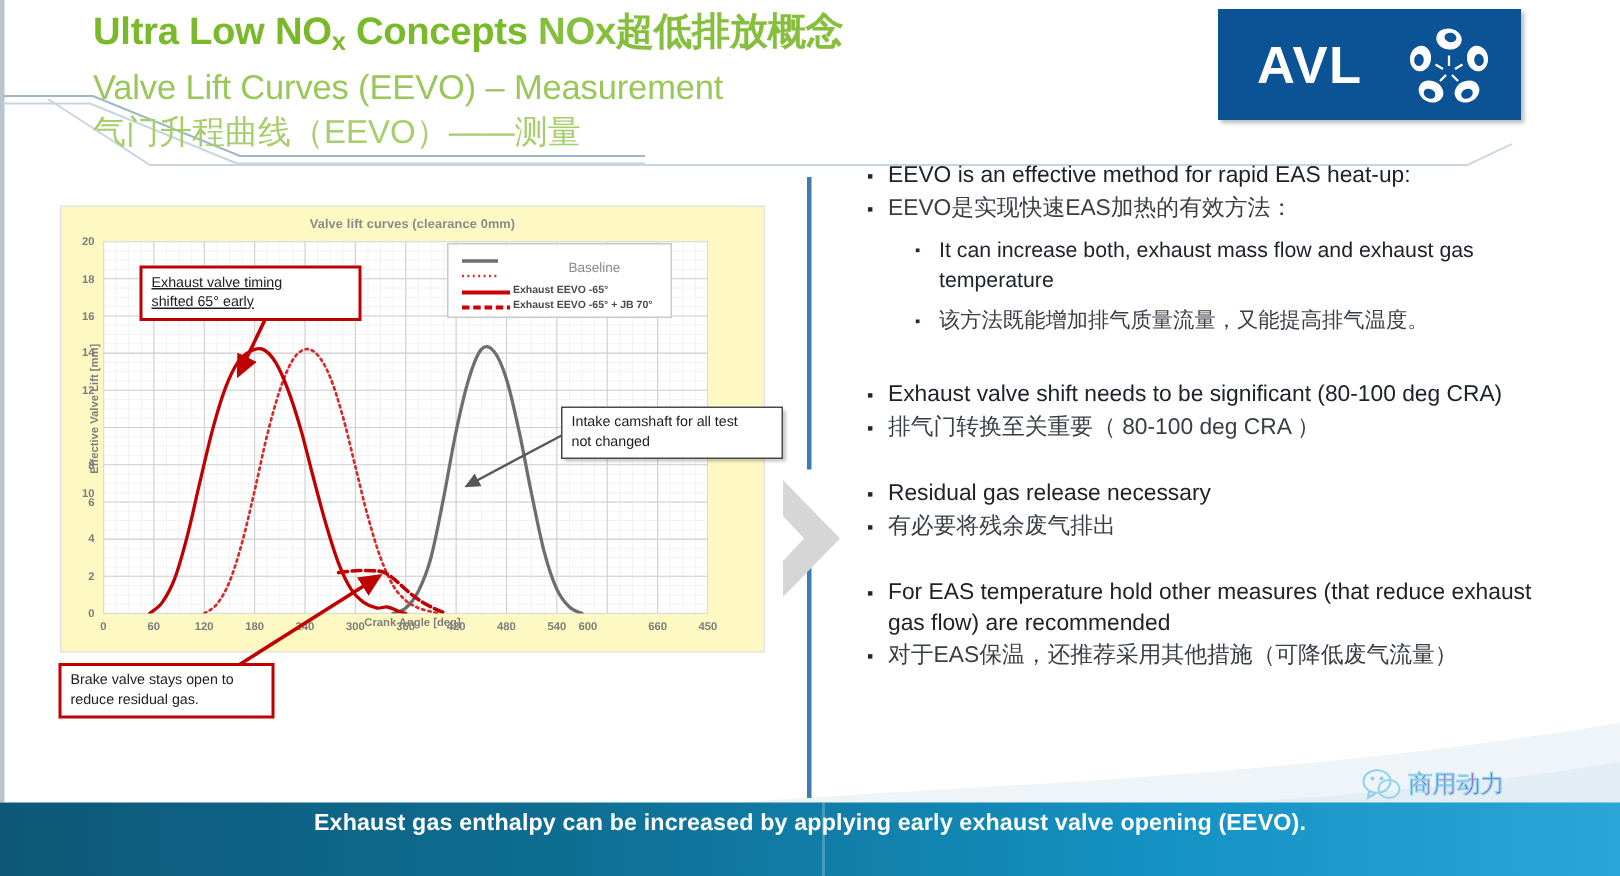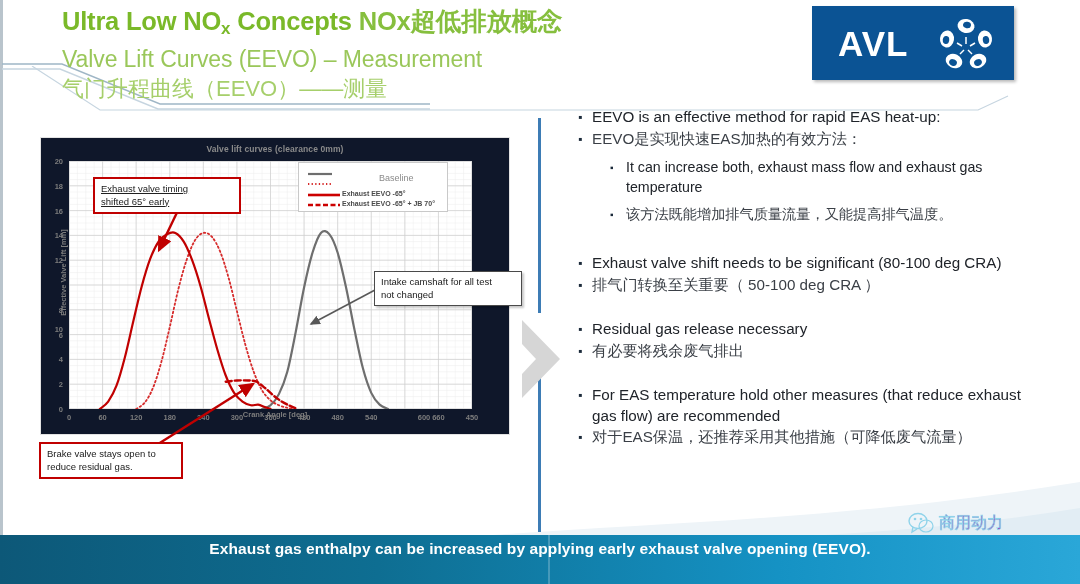--- a/index.html
+++ b/index.html
@@ -62,21 +62,21 @@
     position: absolute; left: 26px; top: 18px;
     color: #ffffff; font-size: 35px; font-weight: bold;
     letter-spacing: 1px; font-family: "Liberation Sans", sans-serif;
   }
   .avl-mark { position: absolute; right: 20px; top: 11px; }
 
   
   .chart-card {
     position: absolute; left: 40px; top: 137px;
     width: 470px; height: 298px;
-    background: #0f172a;
+    background: #fef9c3;
     border: 1px solid #e3e3e3;
   }
   .chart-title {
     position: absolute; left: 0; right: 0; top: 6px;
     text-align: center; font-size: 8.5px; font-weight: bold;
     color: #8a8a8a; letter-spacing: 0.1px;
   }
   .ylabel {
     position: absolute; left: -48px; top: 130px;
     width: 140px; text-align: center;
@@ -263,21 +263,21 @@
         <div class="xtick" style="left: 28px; top: 275px;">0</div>
         <div class="xtick" style="left: 61.5833px; top: 275px;">60</div>
         <div class="xtick" style="left: 95.1667px; top: 275px;">120</div>
         <div class="xtick" style="left: 128.75px; top: 275px;">180</div>
         <div class="xtick" style="left: 162.333px; top: 275px;">240</div>
         <div class="xtick" style="left: 195.917px; top: 275px;">300</div>
         <div class="xtick" style="left: 229.5px; top: 275px;">360</div>
         <div class="xtick" style="left: 263.083px; top: 275px;">420</div>
         <div class="xtick" style="left: 296.667px; top: 275px;">480</div>
         <div class="xtick" style="left: 330.25px; top: 275px;">540</div>
-        <div class="xtick" style="left: 383px; top: 275px;">600</div>
+        <div class="xtick" style="left: 351px; top: 275px;">600</div>
         <div class="xtick" style="left: 397.417px; top: 275px;">660</div>
         <div class="xtick" style="left: 431px; top: 275px;">450</div>
       </div>
 
     <svg id="plot" style="position:absolute;left:28px;top:23px;width:403px;height:248px;" viewBox="0 0 403 248" preserveAspectRatio="none">
       <rect x="0" y="0" width="403" height="248" fill="#ffffff" stroke="#d4d4d4" stroke-width="1"></rect>
       <g id="grid-minor" stroke="#ededed" stroke-width="0.5">
           <line x1="0" x2="0" y1="0" y2="248"></line>
           <line x1="8.395833333333332" x2="8.395833333333332" y1="0" y2="248"></line>
           <line x1="16.791666666666664" x2="16.791666666666664" y1="0" y2="248"></line>
@@ -483,21 +483,21 @@
       <div class="b-mark sub">▪</div>
       <div class="b-txt lvl2 cn">该方法既能增加排气质量流量，又能提高排气温度。</div>
     </div>
     <div class="gap-l"></div>
     <div class="b-row">
       <div class="b-mark">▪</div>
       <div class="b-txt lvl1">Exhaust valve shift needs to be significant (80-100 deg CRA)</div>
     </div>
     <div class="b-row">
       <div class="b-mark">▪</div>
-      <div class="b-txt lvl1 cn">排气门转换至关重要（ 50-100 deg CRA ）</div>
+      <div class="b-txt lvl1 cn">排气门转换至关重要（ 80-100 deg CRA ）</div>
     </div>
     <div class="gap-m"></div>
     <div class="b-row">
       <div class="b-mark">▪</div>
       <div class="b-txt lvl1">Residual gas release necessary</div>
     </div>
     <div class="b-row">
       <div class="b-mark">▪</div>
       <div class="b-txt lvl1 cn">有必要将残余废气排出</div>
     </div>

